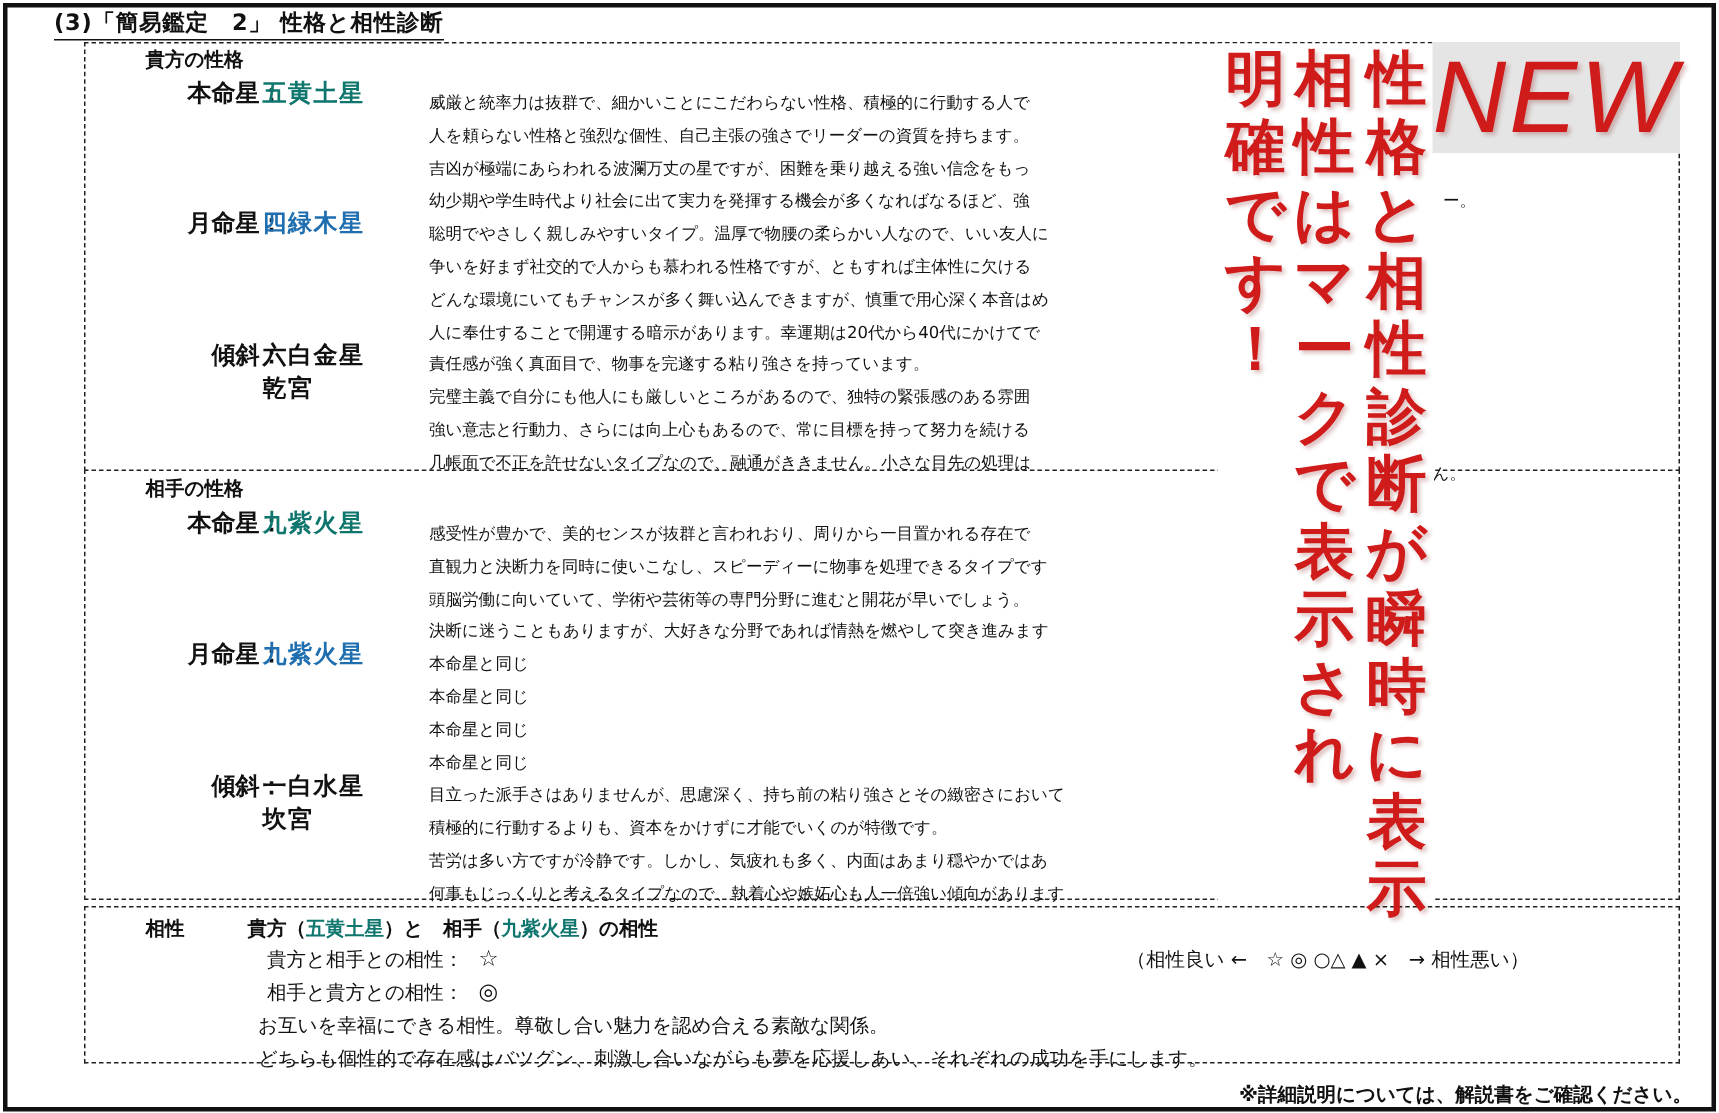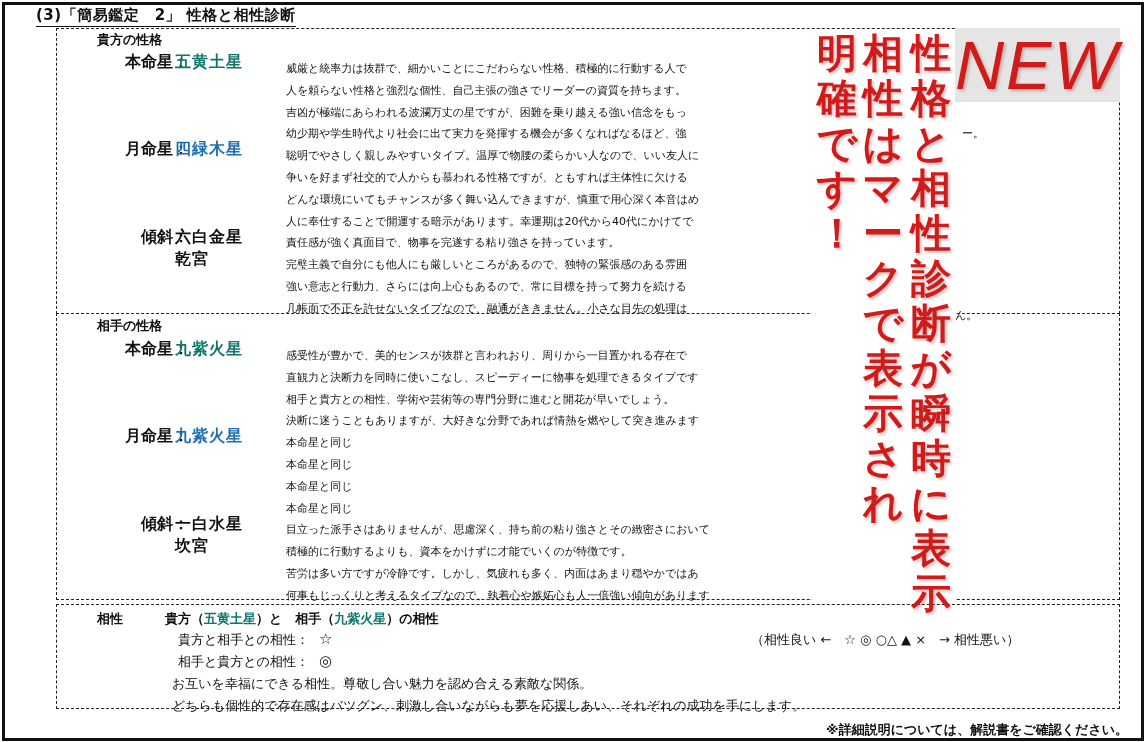--- a/index.html
+++ b/index.html
@@ -120,21 +120,21 @@
 <div class="box" id="box-partner">
   <div class="section-heading" style="top:3px;">相手の性格</div>
 
   <div class="star-row" style="top:25px;">
     <span class="star-label">本命星：</span>
     <span class="star-value red">九紫火星</span>
   </div>
   <div class="lines" style="top:19px;">
     <div>感受性が豊かで、美的センスが抜群と言われおり、周りから一目置かれる存在で</div>
     <div>直観力と決断力を同時に使いこなし、スピーディーに物事を処理できるタイプです</div>
-    <div>相手と貴方との相性、学術や芸術等の専門分野に進むと開花が早いでしょう。</div>
+    <div>頭脳労働に向いていて、学術や芸術等の専門分野に進むと開花が早いでしょう。</div>
     <div>決断に迷うこともありますが、大好きな分野であれば情熱を燃やして突き進みます</div>
     <div>本命星と同じ</div>
     <div>本命星と同じ</div>
     <div>本命星と同じ</div>
     <div>本命星と同じ</div>
     <div>目立った派手さはありませんが、思慮深く、持ち前の粘り強さとその緻密さにおいて</div>
     <div>積極的に行動するよりも、資本をかけずに才能でいくのが特徴です。</div>
     <div>苦労は多い方ですが冷静です。しかし、気疲れも多く、内面はあまり穏やかではあ</div>
     <div>何事もじっくりと考えるタイプなので、執着心や嫉妬心も人一倍強い傾向があります</div>
   </div>

